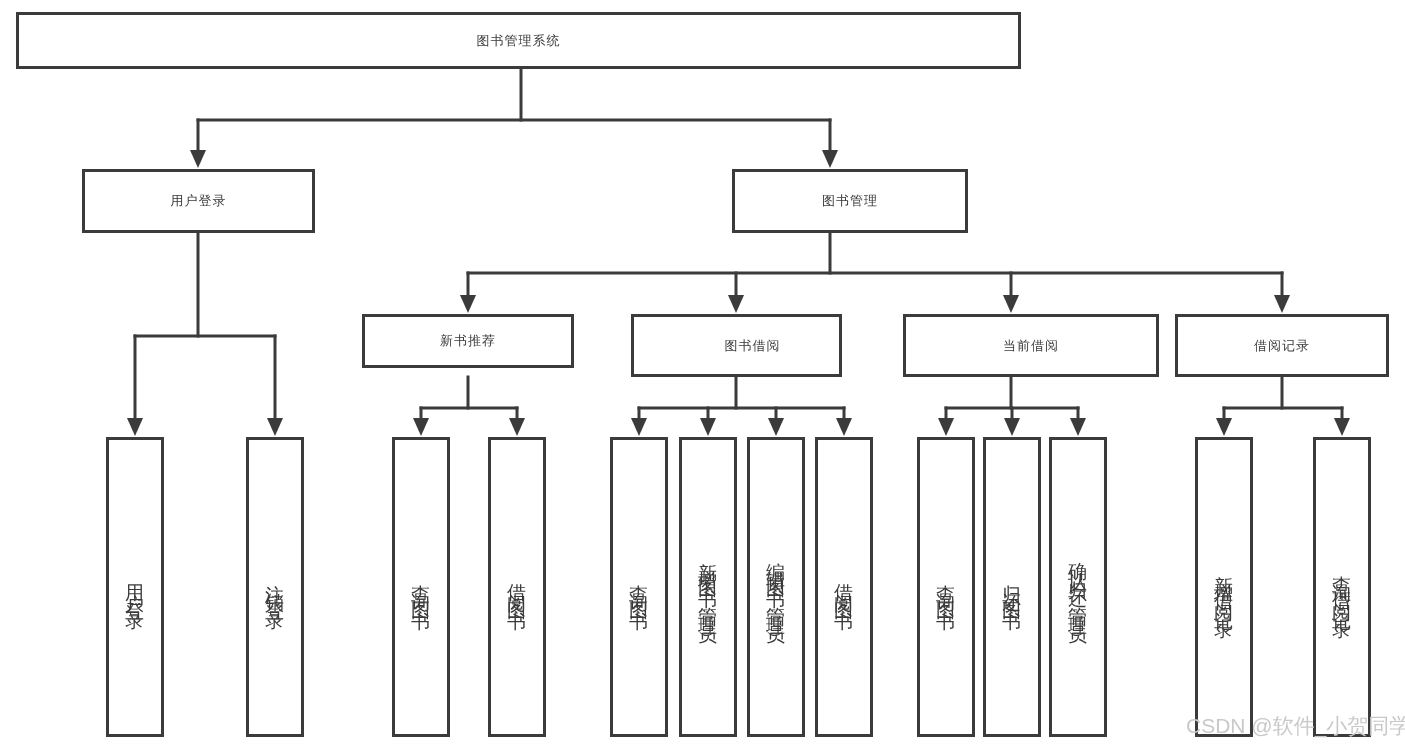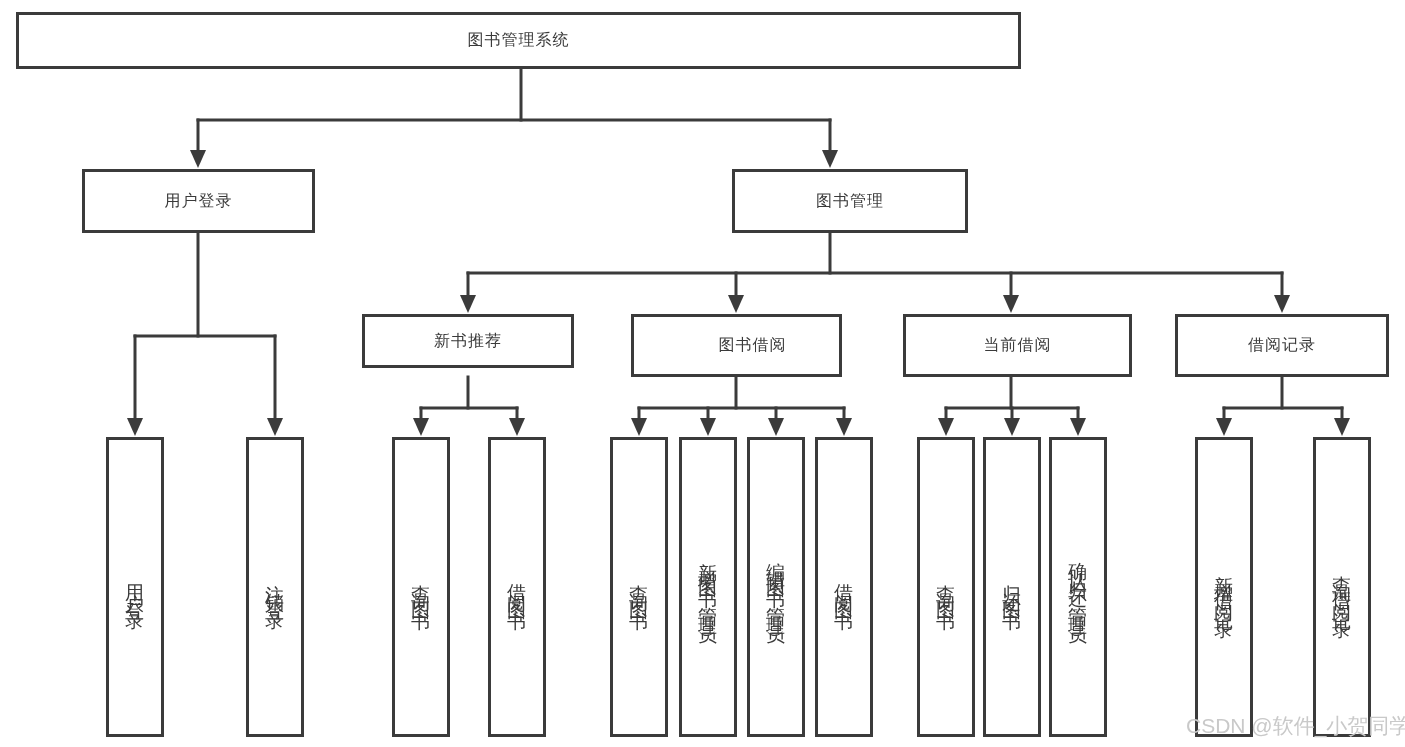--- a/index.html
+++ b/index.html
@@ -20,38 +20,38 @@
   .hbox, .vbox {
     position: absolute;
     box-sizing: border-box;
     background: #ffffff;
     border: 3px solid #3b3b3b;
     display: flex;
     align-items: center;
     justify-content: center;
     color: #3a3a3a;
   }
-  .hbox { font-size: 16px; letter-spacing: 1px; }
+  .hbox { font-size: 13px; letter-spacing: 1px; }
   .vbox span {
     writing-mode: vertical-rl;
     text-orientation: mixed;
     font-size: 19px;
     letter-spacing: 9px;
     line-height: 1;
     white-space: nowrap;
   }
   
   .n-root  { left: 16px;  top: 12px;  width: 1005px; height: 57px; }
   
   .n-l2a   { left: 82px;  top: 169px; width: 233px;  height: 64px; }
   .n-l2b   { left: 732px; top: 169px; width: 236px;  height: 64px; }
   
   .n-l3a   { left: 362px;  top: 314px; width: 212px; height: 54px; }
   .n-l3b   { left: 631px;  top: 314px; width: 211px; height: 63px; padding-left: 32px; }
-  .n-l3c   { left: 903px;  top: 314px; width: 229px; height: 63px; justify-content: center; }
+  .n-l3c   { left: 903px;  top: 314px; width: 256px; height: 63px; justify-content: center; }
   .n-l3d   { left: 1175px; top: 314px; width: 214px; height: 63px; text-align: center; }
   
   .vbox    { top: 437px; width: 58px; height: 300px; }
   .v1  { left: 106px; }
   .v2  { left: 246px; }
   .v3  { left: 392px; }
   .v4  { left: 488px; }
   .v5  { left: 610px; }
   .v6  { left: 679px; }
   .v7  { left: 747px; }

